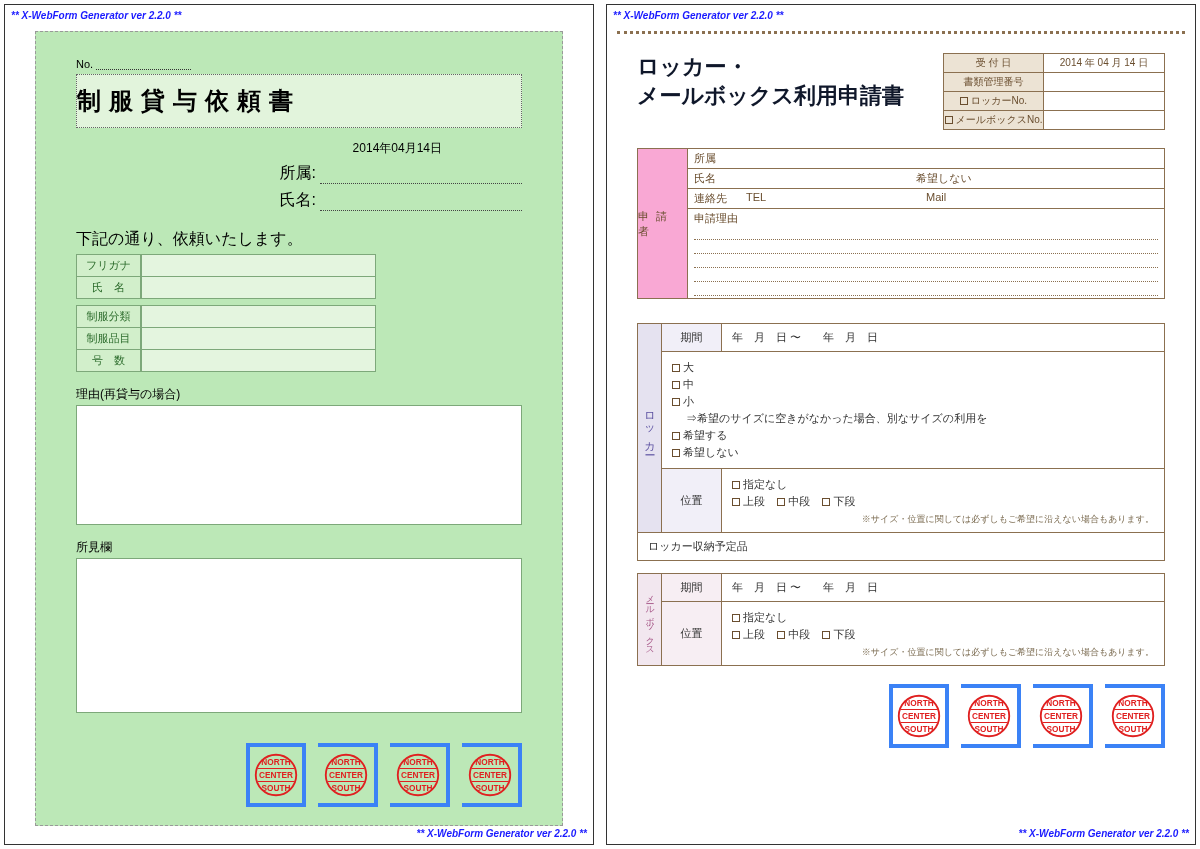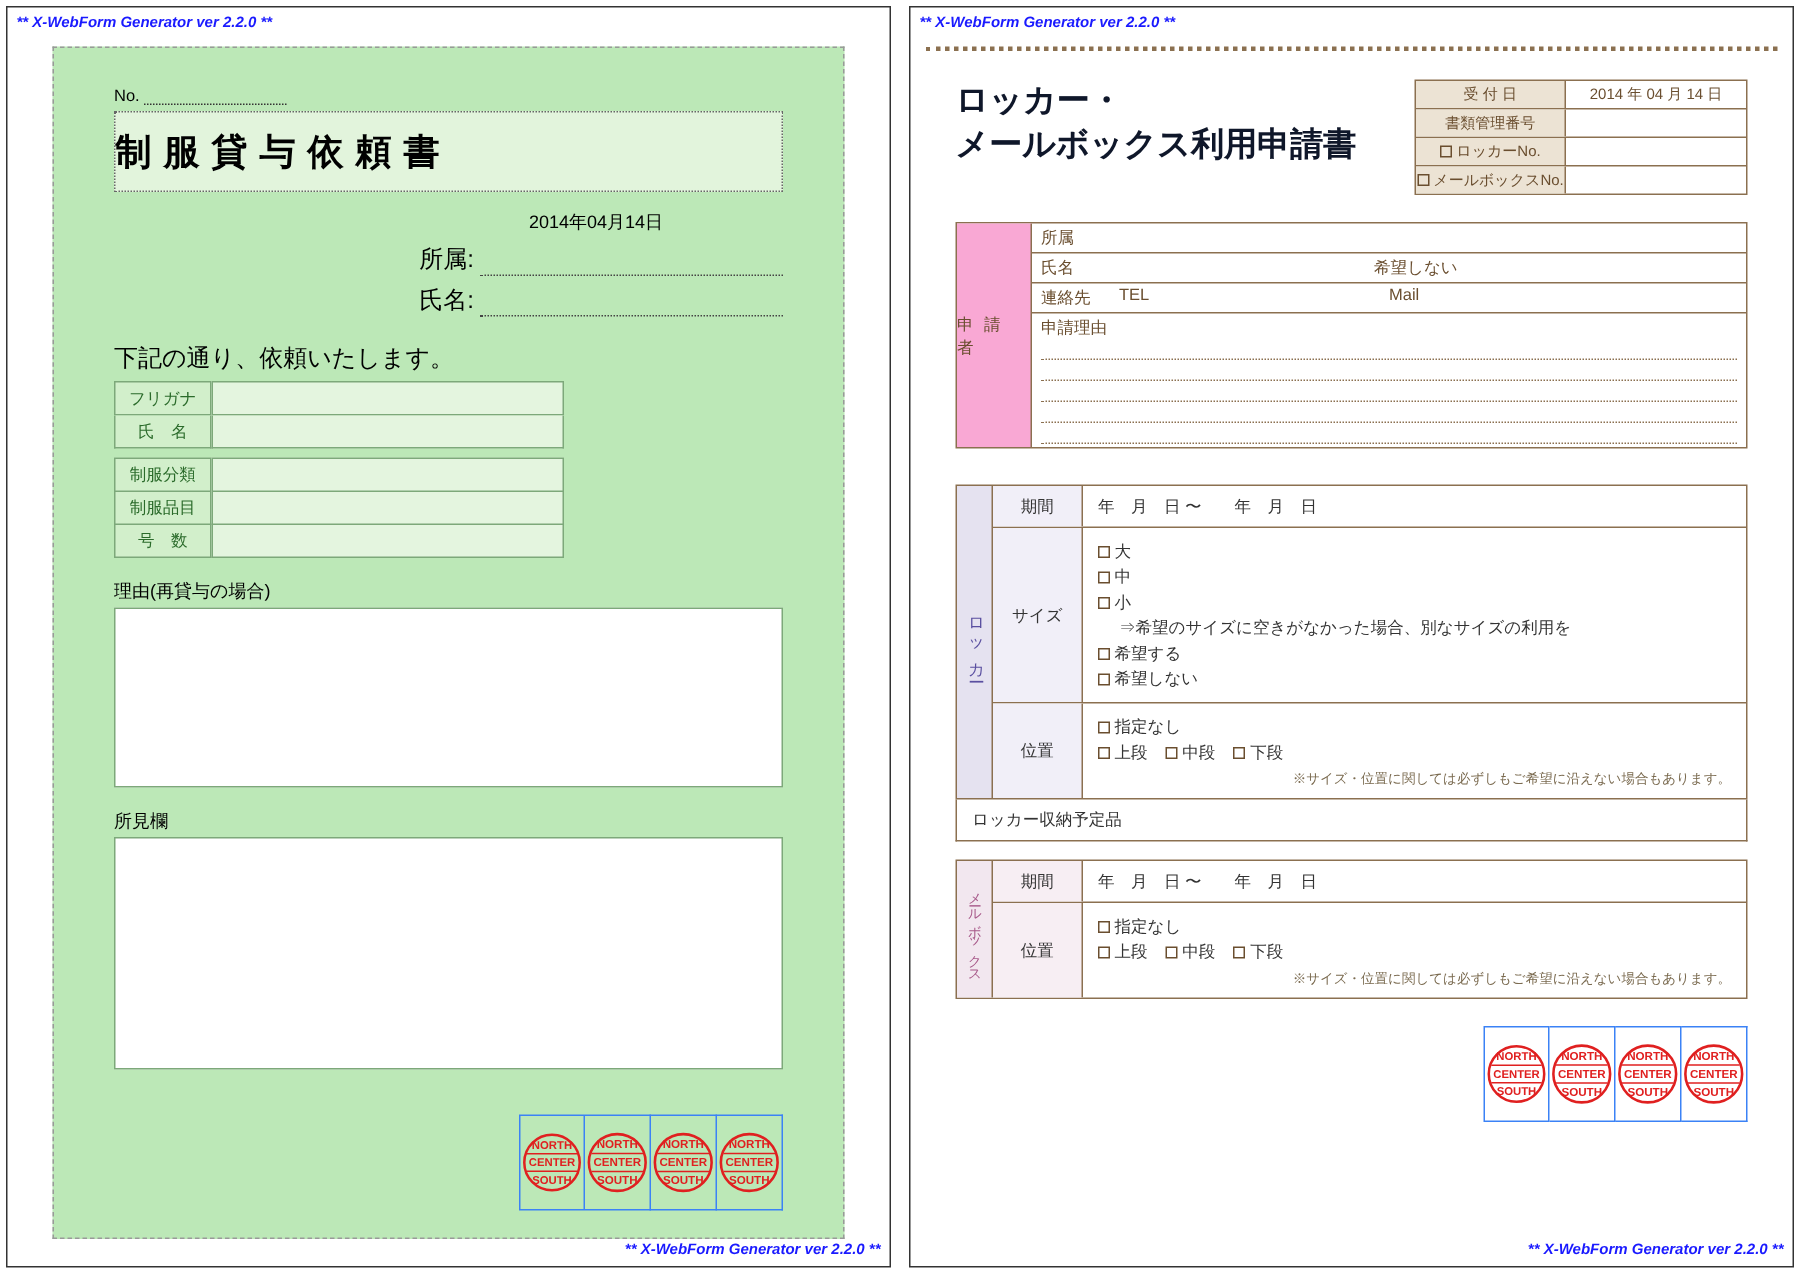--- a/index.html
+++ b/index.html
@@ -23,21 +23,21 @@
   .grnGrid{margin-top:4px;display:flex;flex-direction:column;width:300px;}
   .gr{display:flex;}
   .gr .c{border:1px solid #7da87a;padding:3px 6px;font-size:11px;background:#d2efcb;}
   .gr .c.h{width:65px;color:#2b6b2b;text-align:center;}
   .gr .c.v{width:235px;background:#e4f5df;}
   .gr+.gr .c{border-top:none;}
   .gap{height:6px;}
   .sectLabel{font-size:12px;margin-top:14px;}
   .whiteArea{background:#fff;border:1px solid #7da87a;height:120px;margin-top:2px;}
   .stampRow{display:flex;justify-content:flex-end;margin-top:auto;}
-  .stampCell{width:44px;height:64px;border:1px solid #3b82f6;display:flex;align-items:center;justify-content:center;}
+  .stampCell{width:60px;height:64px;border:4px solid #3b82f6;display:flex;align-items:center;justify-content:center;margin-left:12px;}
   .stampCell+.stampCell{border-left:none;}
   svg.stamp{width:46px;height:46px;}
   svg.stamp circle{fill:none;stroke:#e02020;stroke-width:2;}
   svg.stamp line{stroke:#e02020;stroke-width:1.2;}
   svg.stamp text{fill:#e02020;font-size:9px;font-family:Arial;font-weight:bold;text-anchor:middle;}
   
   .perf{position:absolute;left:10px;right:10px;top:26px;border-bottom:3px dotted #8b7050;}
   .sheetR{padding-top:48px;}
   .rHeader{display:flex;}
   .rTitle{flex:1;font-size:22px;font-weight:bold;color:#0f172a;line-height:1.3;}
@@ -229,21 +229,20 @@
     <div class="lockerBox">
       <div class="lockerSide">
           <span class="vtxt">ロッカー</span>
         </div>
       <div class="lockerMain">
         <div class="lRow">
           <div class="lh">期間</div>
           <div class="lv"><span>年　月　日 〜　　年　月　日</span></div>
         </div>
         <div class="lRow">
-          <div class="lh">サイズ</div>
           <div class="lv">
             <div class="opt"><span class="cb"></span><span>大</span></div>
             <div class="opt"><span class="cb"></span><span>中</span></div>
             <div class="opt"><span class="cb"></span><span>小</span></div>
             <div class="opt" style="padding-left:14px">⇒希望のサイズに空きがなかった場合、別なサイズの利用を</div>
             <div class="opt"><span class="cb"></span><span>希望する</span></div>
             <div class="opt"><span class="cb"></span><span>希望しない</span></div>
           </div>
         </div>
         <div class="lRow">

